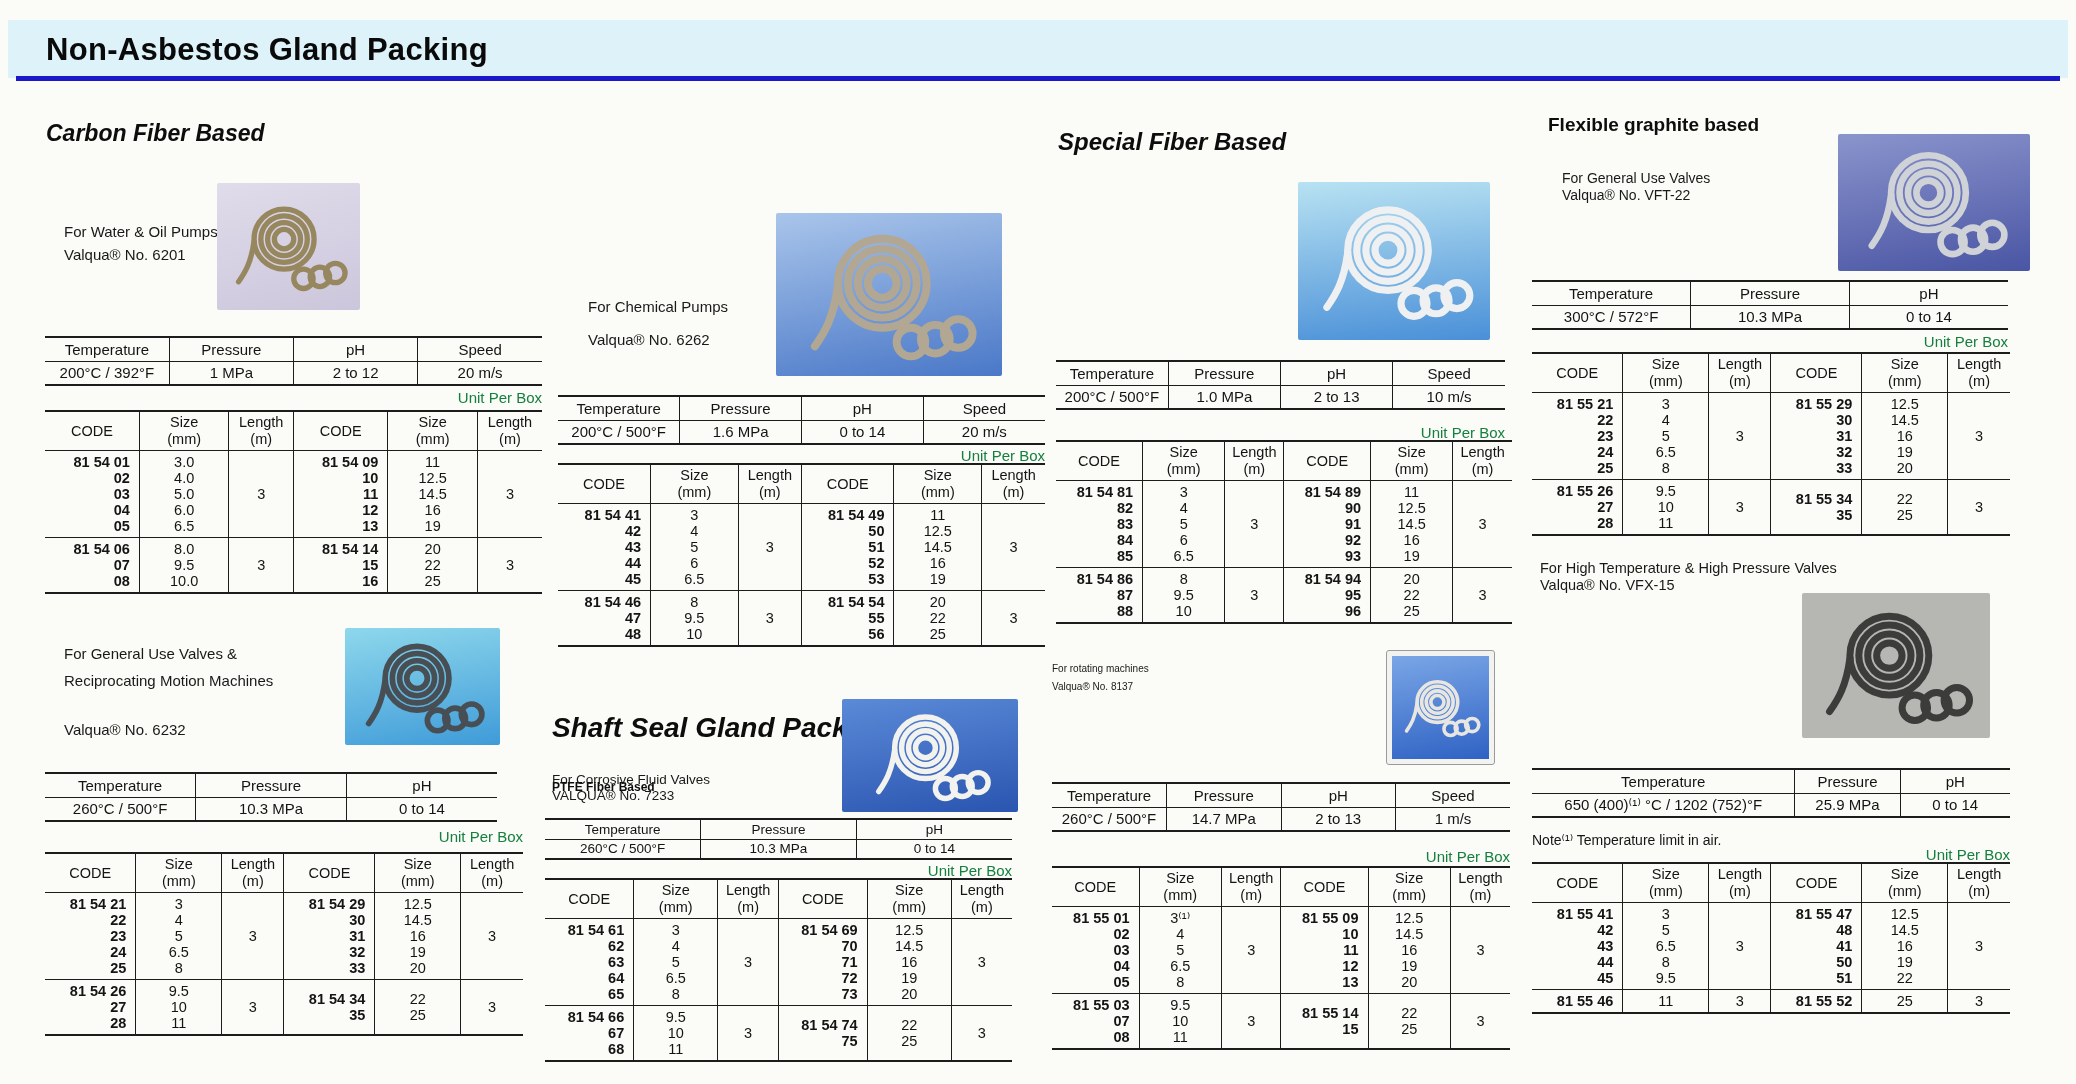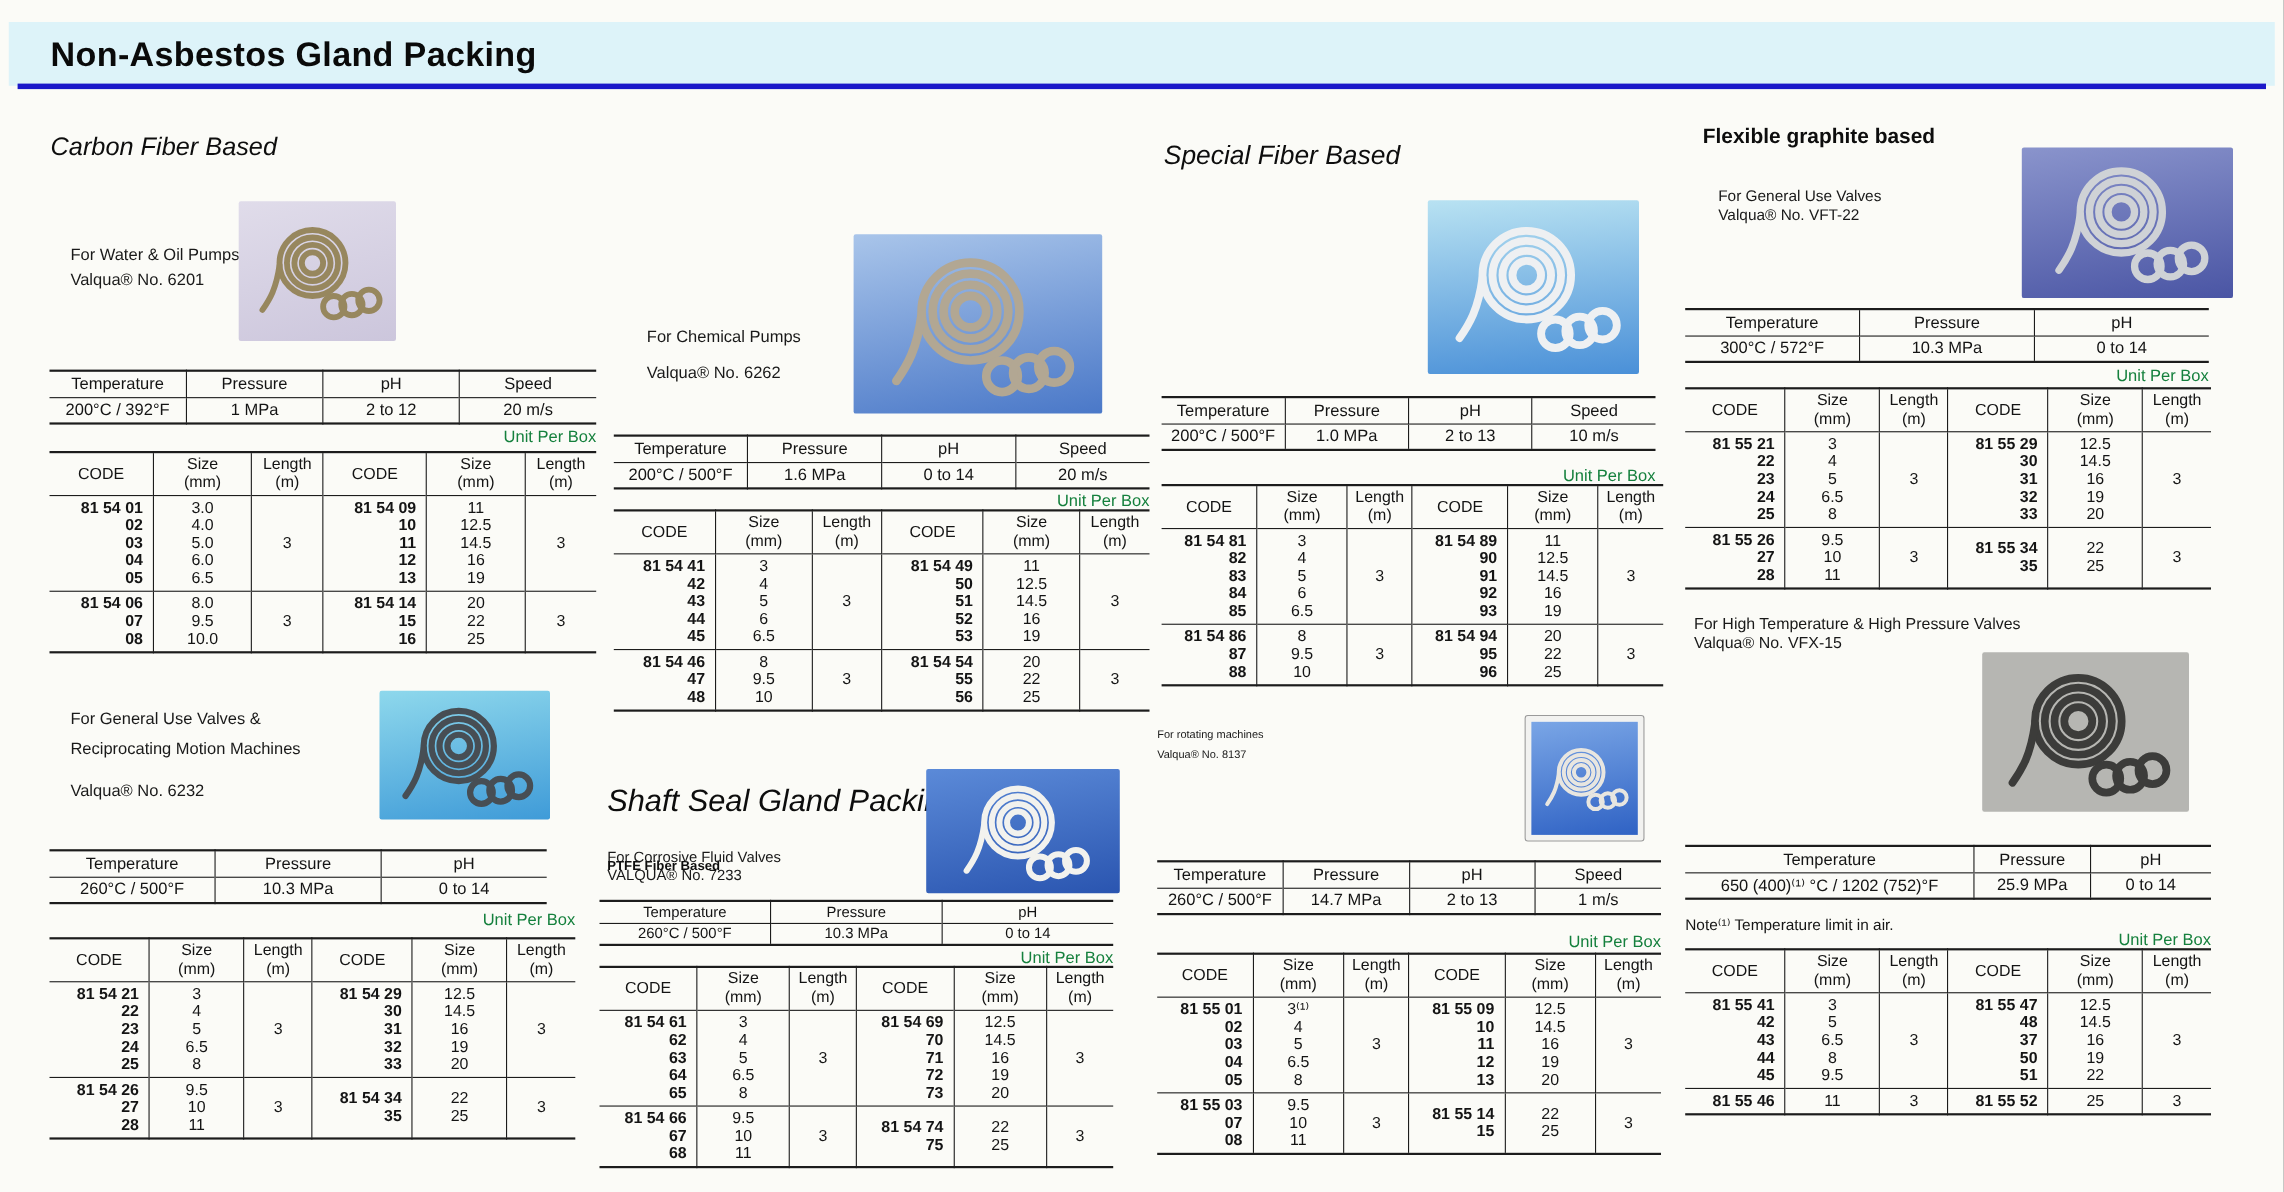--- a/index.html
+++ b/index.html
@@ -3,21 +3,21 @@
 <meta charset="utf-8">
 <style>
   *{margin:0;padding:0;box-sizing:border-box}
   html,body{background:#9a9a9a}
   body{font-family:"Liberation Sans","DejaVu Sans",sans-serif;color:#141414}
   #page{position:relative;width:2076px;height:1084px;background:#fbfbf7;overflow:hidden}
   .abs{position:absolute}
   .band{background:#ddf3f9}
   .title{font-weight:bold;font-size:31px;letter-spacing:.3px;color:#0a0a0a}
   .rule{background:#1b18c9}
-  .h-bi{font-weight:normal;font-style:italic;color:#0d0d0d}
+  .h-bi{font-weight:bold;font-style:italic;color:#0d0d0d}
   .h-b{font-weight:bold;color:#0d0d0d}
   .desc{font-size:15px;line-height:23px;color:#191919}
   .valqua{margin-top:0}
   .upb{font-size:15px;text-align:right;color:#15803d}
   .note{font-size:14px;color:#151515}
 
   .photo-fill{width:100%;height:100%;display:flex;align-items:center;justify-content:center;border-radius:2px}
   .coil{width:88%;height:88%}
   .framed .photo-fill{border:5px solid #f2f2f0;outline:1px solid #9a9a9a}
 
@@ -173,21 +173,21 @@
           </tr>
         </tbody>
       </table>
     </div>
 
   <div class="abs desc" style="left:64px;top:640px;line-height:27px">
     <div>
         <div>For General Use Valves &amp;</div>
         <div>Reciprocating Motion Machines</div>
       </div>
-    <div class="valqua" style="margin-top:12px">Valqua® No. 6232</div>
+    <div class="valqua" style="margin-top:22px">Valqua® No. 6232</div>
   </div>
   <div class="abs" style="left:345px;top:628px;width:155px;height:117px">
     <div class="photo-fill" style="color:#474e54;background:linear-gradient(170deg,#8ed8ec 0%,#3f9bd8 100%)">
       <svg class="coil" viewBox="0 0 130 100">
         <g fill="none" stroke="currentColor" stroke-width="5.5" stroke-linecap="round">
           <circle cx="60" cy="42" r="31"></circle>
             <circle cx="60" cy="42" r="24"></circle>
             <circle cx="60" cy="42" r="17"></circle>
             <circle cx="60" cy="42" r="10"></circle>
           <path d="M29 44 C 26 66, 20 76, 13 86"></path>
@@ -939,21 +939,21 @@
               <div>6.5</div>
               <div>8</div>
               <div>9.5</div>
             </td>
             <td class="c-len">
               <div>3</div>
             </td>
             <td class="c-code">
               <div>81 55 47</div>
               <div>48</div>
-              <div>37</div>
+              <div>41</div>
               <div>50</div>
               <div>51</div>
             </td>
             <td class="c-size">
               <div>12.5</div>
               <div>14.5</div>
               <div>16</div>
               <div>19</div>
               <div>22</div>
             </td>

